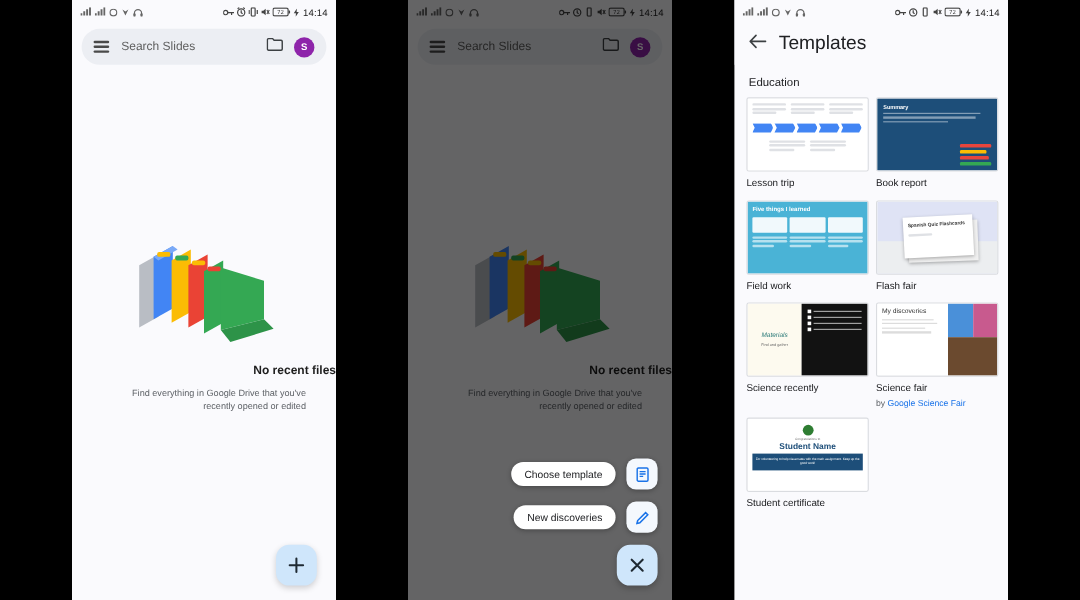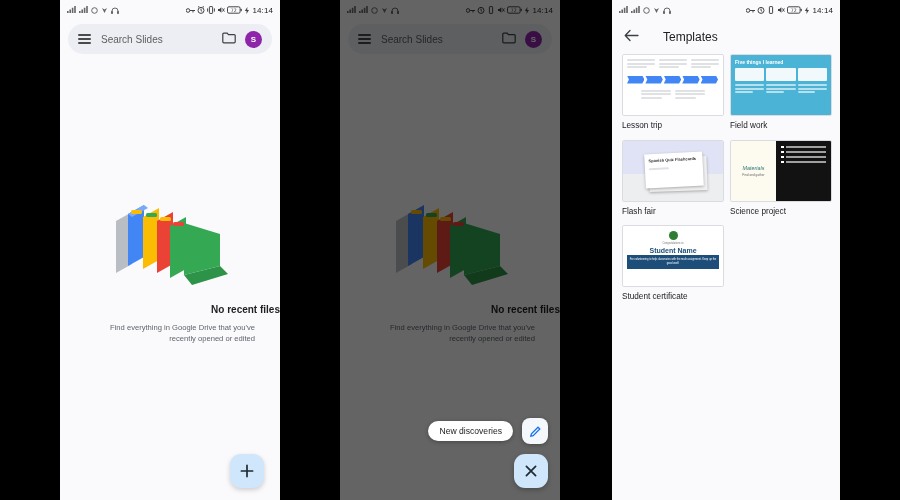--- a/index.html
+++ b/index.html
@@ -53,21 +53,21 @@
   .mini-fab{width:26px;height:26px;border-radius:8px;background:#f4f8fd;
             display:flex;align-items:center;justify-content:center;
             box-shadow:0 1px 4px rgba(0,0,0,.3);}
   .close-fab{width:34px;height:34px;border-radius:11px;background:#cfe6fb;
              display:flex;align-items:center;justify-content:center;
              box-shadow:0 2px 5px rgba(0,0,0,.25);}
 
   
   .tpl-head{display:flex;align-items:center;height:34px;padding:0 12px;
             background:#fafafd;}
-  .tpl-title{font-size:12px;color:#202124;margin-left:24px;}
+  .tpl-title{font-size:16px;color:#202124;margin-left:10px;}
   .section-h{font-size:9.5px;color:#202124;padding:10px 12px 6px;}
   .grid{display:flex;flex-wrap:wrap;padding:0 10px;gap:8px 8px;}
   .cell{width:100px;}
   .thumb{width:100px;height:60px;border:1px solid #dadce0;border-radius:2px;
          overflow:hidden;background:#fff;position:relative;}
   .cap{font-size:8.2px;color:#202124;margin-top:5px;line-height:1.3;}
   .byline{font-size:7.2px;color:#5f6368;margin-top:1px;}
   .byline a{color:#1a73e8;text-decoration:none;}
 
   
@@ -317,20 +317,29 @@
         </svg>
       </div>
       <div class="empty-title">No recent files</div>
       <div class="empty-sub">Find everything in Google Drive that you've recently opened or edited</div>
     </div>
 
     <div class="scrim"></div>
 
     <div class="menu">
       <div class="menu-row">
+        <span class="pill">Choose template</span>
+        <span class="mini-fab">
+          <svg width="13" height="13" viewBox="0 0 13 13">
+              <rect x="2" y="1" width="9" height="11" rx="1" fill="none" stroke="#1a73e8" stroke-width="1.2"></rect>
+              <path d="M4 4h5M4 6h5M4 8h3" stroke="#1a73e8" stroke-width="1.1"></path>
+            </svg>
+        </span>
+      </div>
+      <div class="menu-row">
         <span class="pill">New discoveries</span>
         <span class="mini-fab">
           <svg width="13" height="13" viewBox="0 0 13 13">
               <path d="M1.8 11.2l.6-2.4L9 2.2l1.8 1.8-6.6 6.6z" fill="none" stroke="#1a73e8" stroke-width="1.3"></path>
             </svg>
         </span>
       </div>
       <div class="close-fab">
         <svg width="14" height="14" viewBox="0 0 14 14">
             <path d="M2.4 2.4l9.2 9.2M11.6 2.4l-9.2 9.2" stroke="#1f2a33" stroke-width="1.7" stroke-linecap="round"></path>
@@ -391,20 +400,21 @@
 
     <div class="tpl-head">
       <span>
         <svg width="15" height="13" viewBox="0 0 15 13">
             <path d="M14 6.5H1.5M6 1.5L1.2 6.5 6 11.5" fill="none" stroke="#3c4043" stroke-width="1.3" stroke-linecap="round" stroke-linejoin="round"></path>
           </svg>
       </span>
       <span class="tpl-title">Templates</span>
     </div>
 
+    <div class="section-h">Education</div>
 
     <div class="grid">
 
       <div class="cell">
         <div class="thumb">
           <div class="tn-lesson" style="height:100%">
             <div style="display:flex;gap:4px">
               <div style="flex:1">
                   <div class="ln"></div>
                   <div class="ln"></div>
@@ -438,20 +448,37 @@
                   <div class="ln"></div>
                   <div class="ln"></div>
                   <div class="ln" style="width:70%"></div>
                 </div>
             </div>
           </div>
         </div>
         <div class="cap">Lesson trip</div>
       </div>
 
+      <div class="cell">
+        <div class="thumb">
+          <div class="tn-book">
+            <div class="t">Summary</div>
+            <div class="l" style="width:90%"></div>
+              <div class="l" style="width:85%"></div>
+              <div class="l" style="width:60%"></div>
+            <div class="books">
+              <i style="background:#e8453c;width:100%"></i>
+              <i style="background:#fbbc04;width:86%"></i>
+              <i style="background:#e8453c;width:94%"></i>
+              <i style="background:#34a853;width:100%"></i>
+            </div>
+          </div>
+        </div>
+        <div class="cap">Book report</div>
+      </div>
 
       <div class="cell">
         <div class="thumb">
           <div class="tn-field">
             <div class="t">Five things I learned</div>
             <div class="fcards">
                 <div class="fcard"></div>
                 <div class="fcard"></div>
                 <div class="fcard"></div>
               </div>
@@ -511,23 +538,45 @@
                   <span></span>
                   <i></i>
                 </div>
               <div class="b">
                   <span></span>
                   <i></i>
                 </div>
             </div>
           </div>
         </div>
-        <div class="cap">Science project</div>
-      </div>
-
+        <div class="cap">Science recently</div>
+      </div>
+
+      <div class="cell">
+        <div class="thumb">
+          <div class="tn-fair">
+            <div class="fair-l">
+              <div class="t">My discoveries</div>
+              <div class="n" style="width:85%"></div>
+                <div class="n" style="width:90%"></div>
+              <div class="n" style="width:70%"></div>
+                <div class="n" style="width:80%"></div>
+            </div>
+            <div class="fair-r">
+              <div class="top">
+                  <i style="background:#4a90d9"></i>
+                  <i style="background:#c85a8e"></i>
+                </div>
+              <div class="bot"></div>
+            </div>
+          </div>
+        </div>
+        <div class="cap">Science fair</div>
+        <div class="byline"><span>by </span><a>Google Science Fair</a></div>
+      </div>
 
       <div class="cell">
         <div class="thumb">
           <div class="tn-cert">
             <div class="cert-seal"></div>
             <div class="cert-sm">Congratulations to</div>
             <div class="cert-name">Student Name</div>
             <div class="cert-bar">For volunteering to help classmates with the math assignment. Keep up the good work!</div>
           </div>
         </div>

